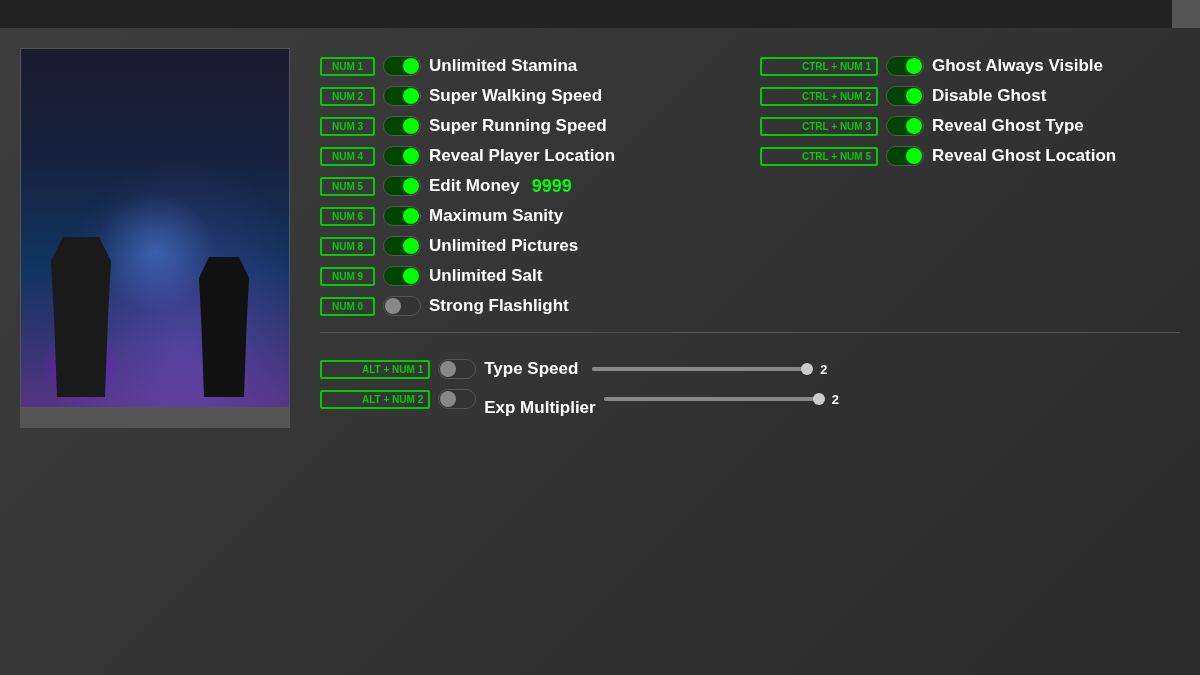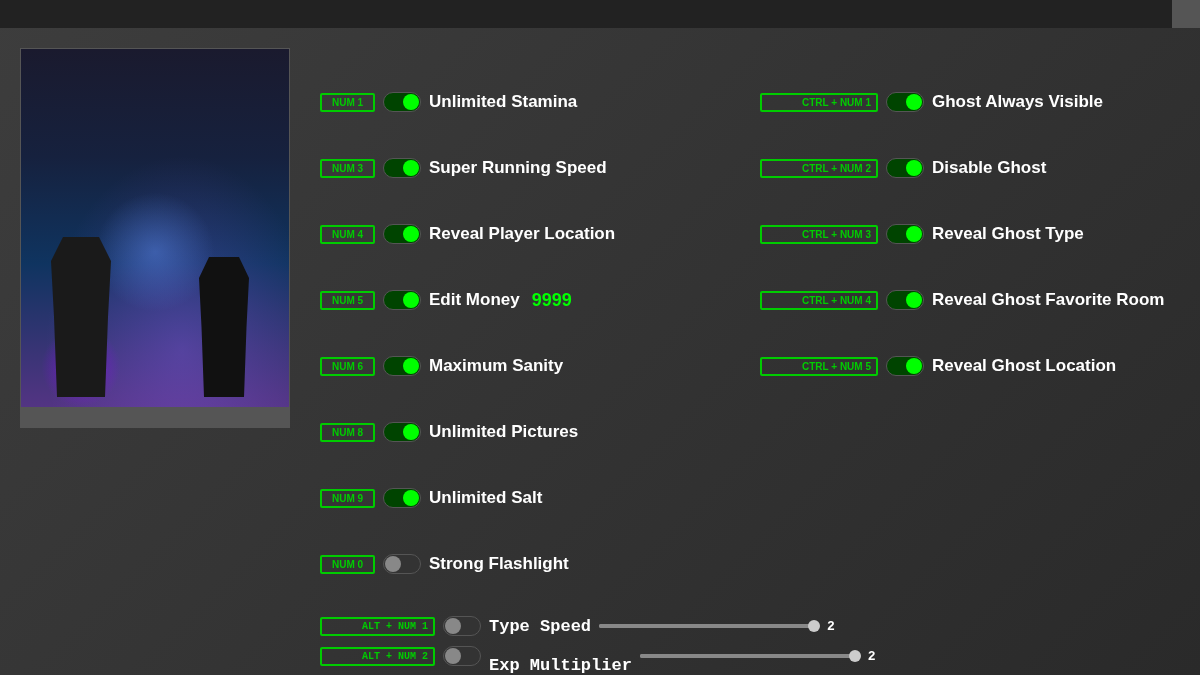--- a/index.html
+++ b/index.html
@@ -165,21 +165,20 @@
       display: flex;
       flex-direction: column;
       gap: 4px;
     }
 
     .option-row {
       display: flex;
       align-items: center;
       gap: 8px;
       height: 26px;
-      margin-top: 36px;
     }
 
     .key-badge {
       background: transparent;
       border: 2px solid #00cc00;
       color: #00cc00;
       font-size: 10px;
       font-weight: bold;
       padding: 2px 5px;
       min-width: 55px;
@@ -249,21 +248,20 @@
       flex-direction: column;
       gap: 4px;
       margin-top: 10px;
     }
 
     .slider-row {
       display: flex;
       align-items: center;
       gap: 8px;
       height: 26px;
-      font-family: Liberation Mono, monospace;
     }
 
     .slider-container {
       display: flex;
       align-items: center;
       gap: 8px;
       flex: 1;
     }
 
     .slider-track {
@@ -348,20 +346,27 @@
 
         <div class="options-col" id="left-col">
             <div class="option-row">
               <span class="key-badge">NUM 1</span>
               <div class="toggle on">
                 <div class="toggle-knob"></div>
               </div>
               <span class="option-label">Unlimited Stamina</span>
             </div>
             <div class="option-row">
+              <span class="key-badge">NUM 2</span>
+              <div class="toggle on">
+                <div class="toggle-knob"></div>
+              </div>
+              <span class="option-label">Super Walking Speed</span>
+            </div>
+            <div class="option-row">
               <span class="key-badge">NUM 3</span>
               <div class="toggle on">
                 <div class="toggle-knob"></div>
               </div>
               <span class="option-label">Super Running Speed</span>
             </div>
             <div class="option-row">
               <span class="key-badge">NUM 4</span>
               <div class="toggle on">
                 <div class="toggle-knob"></div>
@@ -420,27 +425,20 @@
                 <div class="toggle-knob"></div>
               </div>
               <span class="option-label">Disable Ghost</span>
             </div>
             <div class="option-row">
               <span class="key-badge key-badge-wide">CTRL + NUM 3</span>
               <div class="toggle on">
                 <div class="toggle-knob"></div>
               </div>
               <span class="option-label">Reveal Ghost Type</span>
-            </div>
-            <div class="option-row">
-              <span class="key-badge key-badge-wide">CTRL + NUM 4</span>
-              <div class="toggle on">
-                <div class="toggle-knob"></div>
-              </div>
-              <span class="option-label">Reveal Ghost Favorite Room</span>
             </div>
             <div class="option-row">
               <span class="key-badge key-badge-wide">CTRL + NUM 5</span>
               <div class="toggle on">
                 <div class="toggle-knob"></div>
               </div>
               <span class="option-label">Reveal Ghost Location</span>
             </div>
           </div>
       </div>

